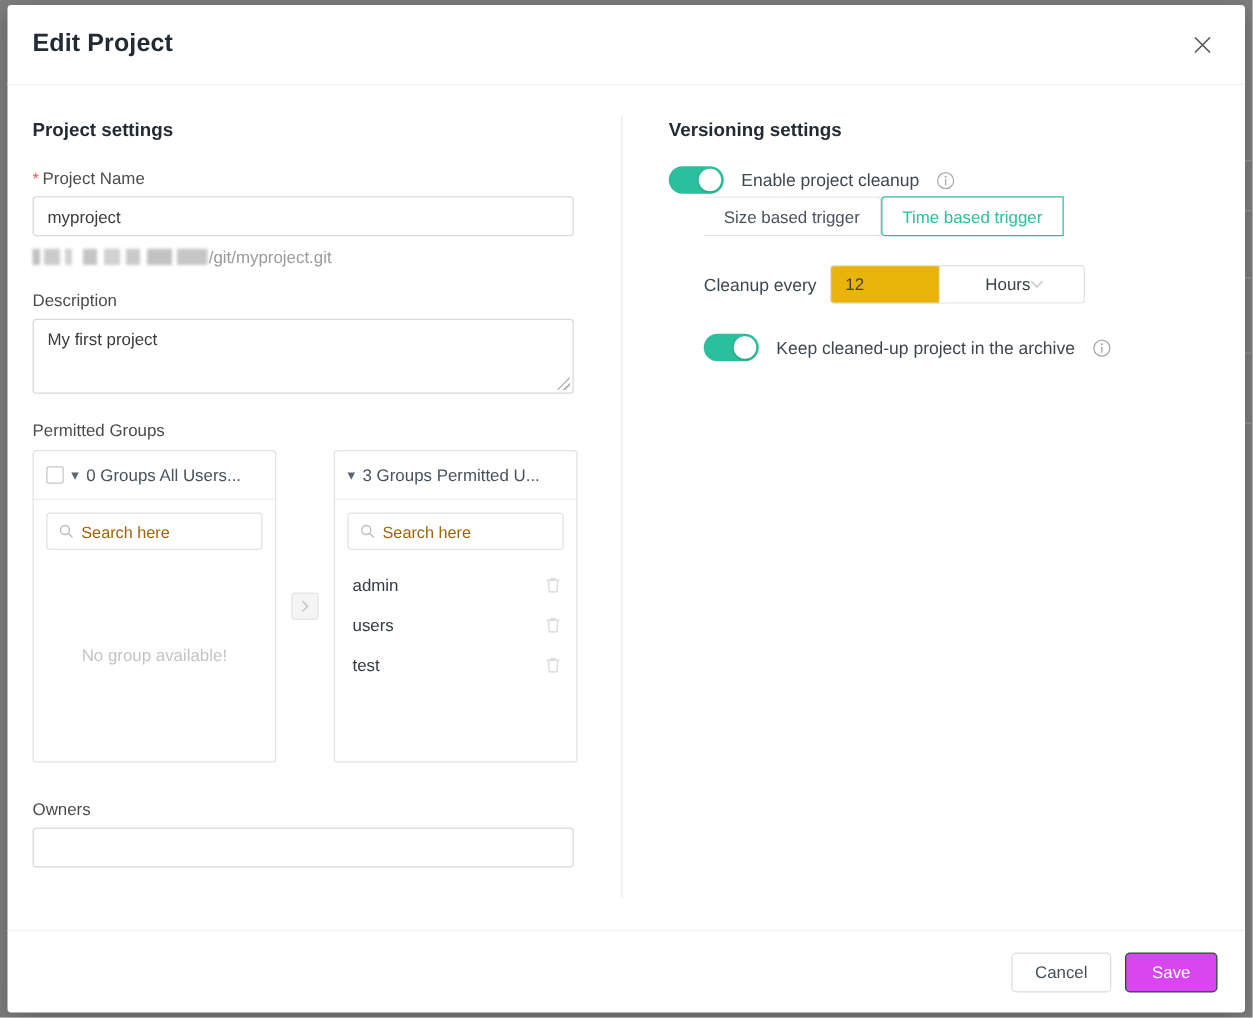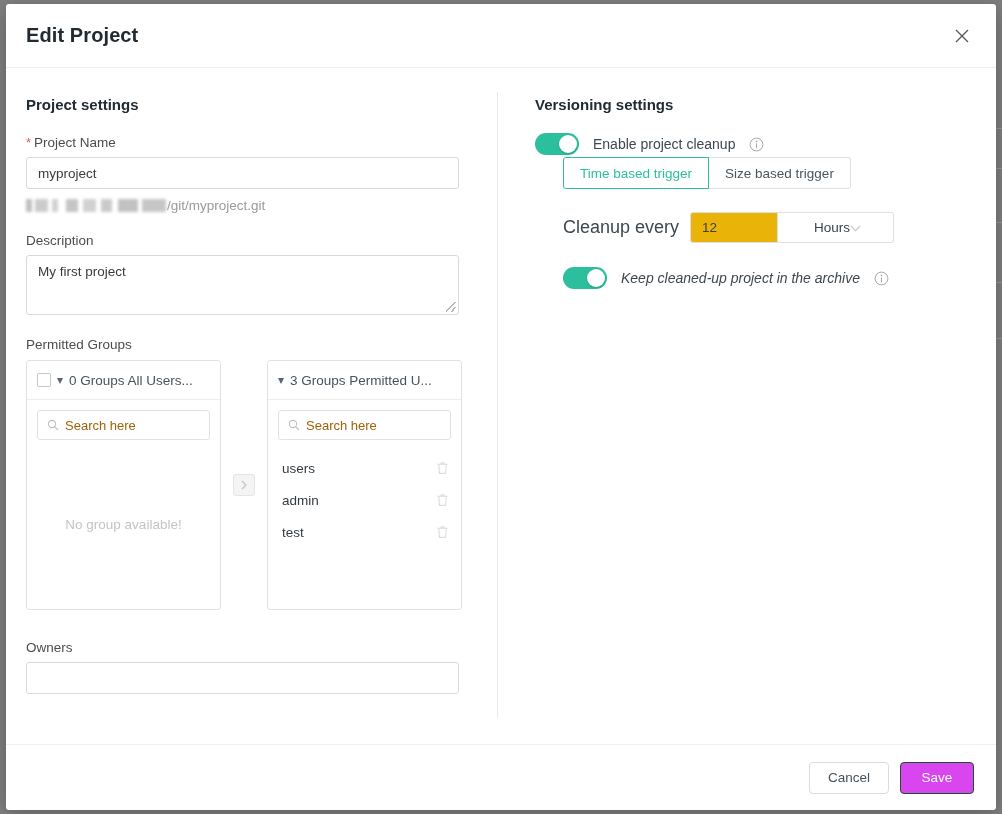--- a/index.html
+++ b/index.html
@@ -220,38 +220,38 @@
   .seg.active {
     color: #2bbf9d; border-color: #2bbf9d;
     position: relative; z-index: 2;
   }
   .seg.inactive { color: #4a545e; }
 
   .cleanup-row {
     display: flex; align-items: center; gap: 0;
     margin-left: 28px; margin-bottom: 24px;
   }
-  .cleanup-label { font-size: 18px; color: #3d4750; margin-right: 11px; }
+  .cleanup-label { font-size: 14px; color: #3d4750; margin-right: 11px; }
   .num-input {
     width: 88px; height: 31px;
     border: 1px solid #e0e0e0; border-radius: 3px 0 0 3px;
     display: flex; align-items: center; padding: 0 11px;
     font-size: 13.5px; color: #3b4249; background: #eab308;
   }
   .unit-select {
     width: 116px; height: 31px;
     border: 1px solid #e0e0e0; border-left: none;
     border-radius: 0 3px 3px 0;
     display: flex; align-items: center; justify-content: center;
     padding: 0 12px 0 16px; background: #fff;
   }
   .unit-select .val { font-size: 13.5px; color: #3b4249; }
   .unit-select .car { color: #c6c6c6; font-size: 11px; }
 
-  .archive-row { display: flex; align-items: center; gap: 14px; margin-left: 28px; font-style: italic; }
+  .archive-row { display: flex; align-items: center; gap: 14px; margin-left: 28px; }
 
   
   .modal-footer {
     flex: 0 0 66px; height: 66px;
     border-top: 1px solid #efefef;
     display: flex; align-items: center; justify-content: flex-end;
     gap: 11px; padding-right: 22px;
   }
   .btn {
     height: 32px; min-width: 74px;
@@ -347,27 +347,27 @@
             <div class="panel-search">
               <svg width="12" height="12" viewBox="0 0 12 12" aria-hidden="true">
                 <circle cx="5" cy="5" r="3.6" stroke="#bdbdbd" stroke-width="1.1" fill="none"></circle>
                 <path d="M7.8 7.8 L11 11" stroke="#bdbdbd" stroke-width="1.1"></path>
               </svg>
               <span class="ph">Search here</span>
             </div>
           </div>
           <div class="panel-list">
             <div class="panel-item">
-              <span>users</span>
+              <span>admin</span>
               <svg width="13" height="14" viewBox="0 0 13 14" aria-hidden="true">
                 <path d="M1.5 3.2h10M5 3.2V2h3v1.2M2.8 3.2l.6 9.2h6.2l.6-9.2" stroke="#dcdcdc" stroke-width="1.1" fill="none"></path>
               </svg>
             </div>
             <div class="panel-item">
-              <span>admin</span>
+              <span>users</span>
               <svg width="13" height="14" viewBox="0 0 13 14" aria-hidden="true">
                 <path d="M1.5 3.2h10M5 3.2V2h3v1.2M2.8 3.2l.6 9.2h6.2l.6-9.2" stroke="#dcdcdc" stroke-width="1.1" fill="none"></path>
               </svg>
             </div>
             <div class="panel-item">
               <span>test</span>
               <svg width="13" height="14" viewBox="0 0 13 14" aria-hidden="true">
                 <path d="M1.5 3.2h10M5 3.2V2h3v1.2M2.8 3.2l.6 9.2h6.2l.6-9.2" stroke="#dcdcdc" stroke-width="1.1" fill="none"></path>
               </svg>
             </div>
@@ -399,22 +399,22 @@
           <svg width="15" height="15" viewBox="0 0 15 15" aria-hidden="true">
             <circle cx="7.5" cy="7.5" r="6.4" stroke="#a9a9a9" stroke-width="1" fill="none"></circle>
             <circle cx="7.5" cy="4.4" r="0.85" fill="#a9a9a9"></circle>
             <path d="M7.5 6.4 V11.2" stroke="#a9a9a9" stroke-width="1.1"></path>
           </svg>
         </span>
       </div>
 
       
       <div class="segmented">
+        <div class="seg last inactive">Size based trigger</div>
         <div class="seg first active">Time based trigger</div>
-        <div class="seg last inactive">Size based trigger</div>
       </div>
 
       
       <div class="cleanup-row">
         <span class="cleanup-label">Cleanup every</span>
         <div class="num-input">
           <span>12</span>
         </div>
         <div class="unit-select">
           <span class="val">Hours</span>

